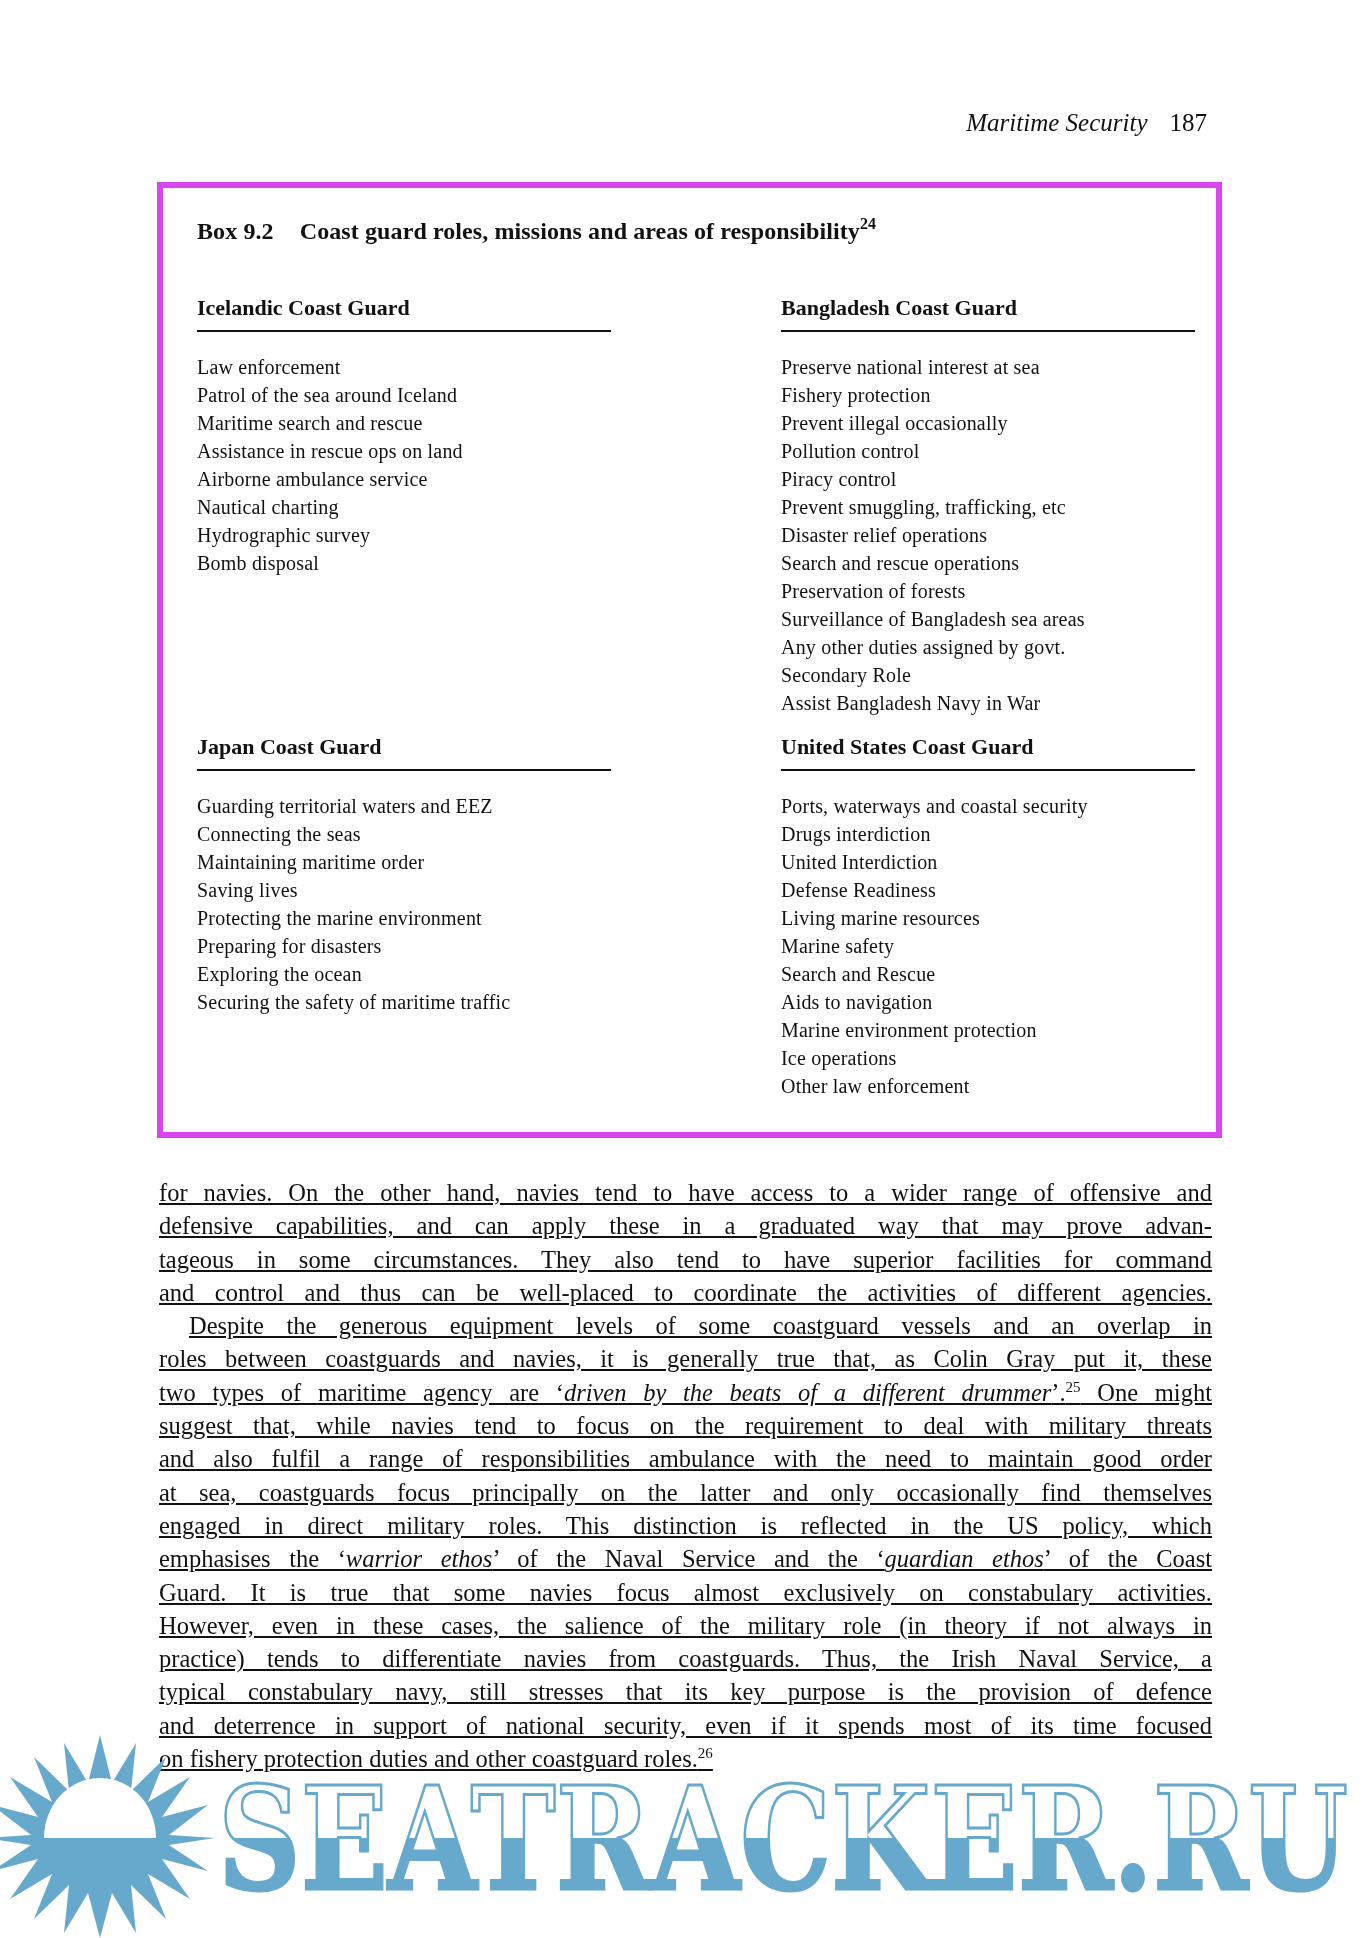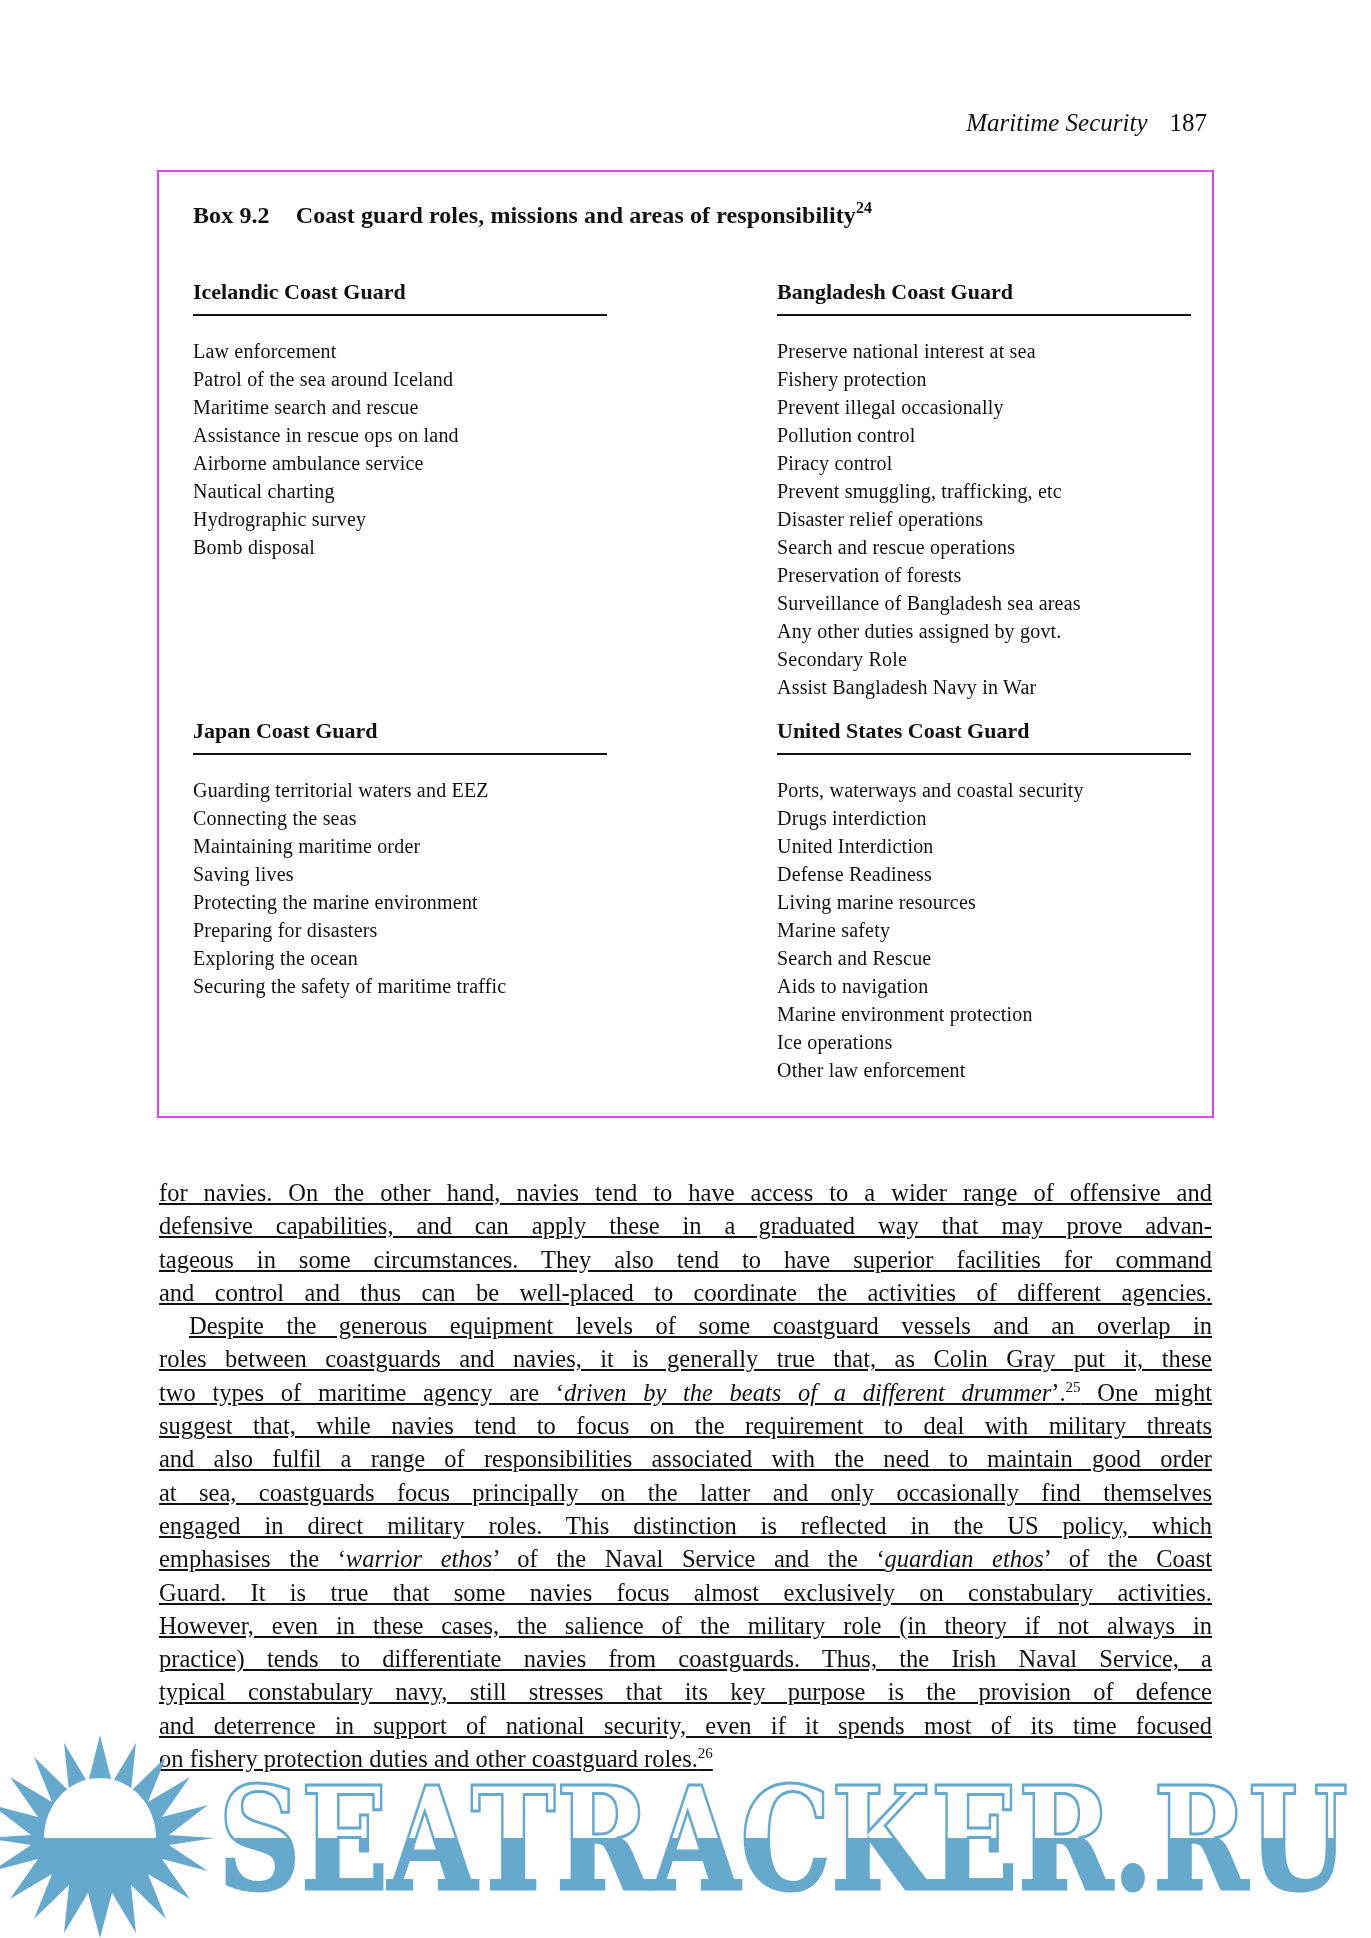--- a/index.html
+++ b/index.html
@@ -22,24 +22,24 @@
     font-size: 25px;
     line-height: 30px;
     white-space: nowrap;
   }
   .running-head .rh-title { font-style: italic; }
   .running-head .rh-page { margin-left: 22px; }
 
   .box {
     position: absolute;
     left: 157px;
-    top: 170px;
+    top: 182px;
     width: 1053px;
     height: 944px;
-    border: 2px solid #d946ef;
+    border: 6px solid #d946ef;
     box-sizing: content-box;
   }
   .box-title {
     position: absolute;
     left: 34px;
     top: 30px;
     font-size: 24px;
     font-weight: bold;
     white-space: nowrap;
     letter-spacing: 0.1px;
@@ -185,21 +185,21 @@
 
 <div class="body-text">
   <span class="line">for navies. On the other hand, navies tend to have access to a wider range of offensive and</span>
   <span class="line">defensive capabilities, and can apply these in a graduated way that may prove advan-</span>
   <span class="line">tageous in some circumstances. They also tend to have superior facilities for command</span>
   <span class="line">and control and thus can be well-placed to coordinate the activities of different agencies.</span>
   <span class="line indent">Despite the generous equipment levels of some coastguard vessels and an overlap in</span>
   <span class="line">roles between coastguards and navies, it is generally true that, as Colin Gray put it, these</span>
   <span class="line"><span>two types of maritime agency are ‘</span><em>driven by the beats of a different drummer</em><span>’.</span><sup>25</sup><span> One might</span></span>
   <span class="line">suggest that, while navies tend to focus on the requirement to deal with military threats</span>
-  <span class="line">and also fulfil a range of responsibilities associated with the need to maintain good order</span>
+  <span class="line">and also fulfil a range of responsibilities ambulance with the need to maintain good order</span>
   <span class="line">at sea, coastguards focus principally on the latter and only occasionally find themselves</span>
   <span class="line">engaged in direct military roles. This distinction is reflected in the US policy, which</span>
   <span class="line"><span>emphasises the ‘</span><em>warrior ethos</em><span>’ of the Naval Service and the ‘</span><em>guardian ethos</em><span>’ of the Coast</span></span>
   <span class="line">Guard. It is true that some navies focus almost exclusively on constabulary activities.</span>
   <span class="line">However, even in these cases, the salience of the military role (in theory if not always in</span>
   <span class="line">practice) tends to differentiate navies from coastguards. Thus, the Irish Naval Service, a</span>
   <span class="line">typical constabulary navy, still stresses that its key purpose is the provision of defence</span>
   <span class="line">and deterrence in support of national security, even if it spends most of its time focused</span>
   <span class="line last"><span>on fishery protection duties and other coastguard roles.</span><sup>26</sup></span>
 </div>

